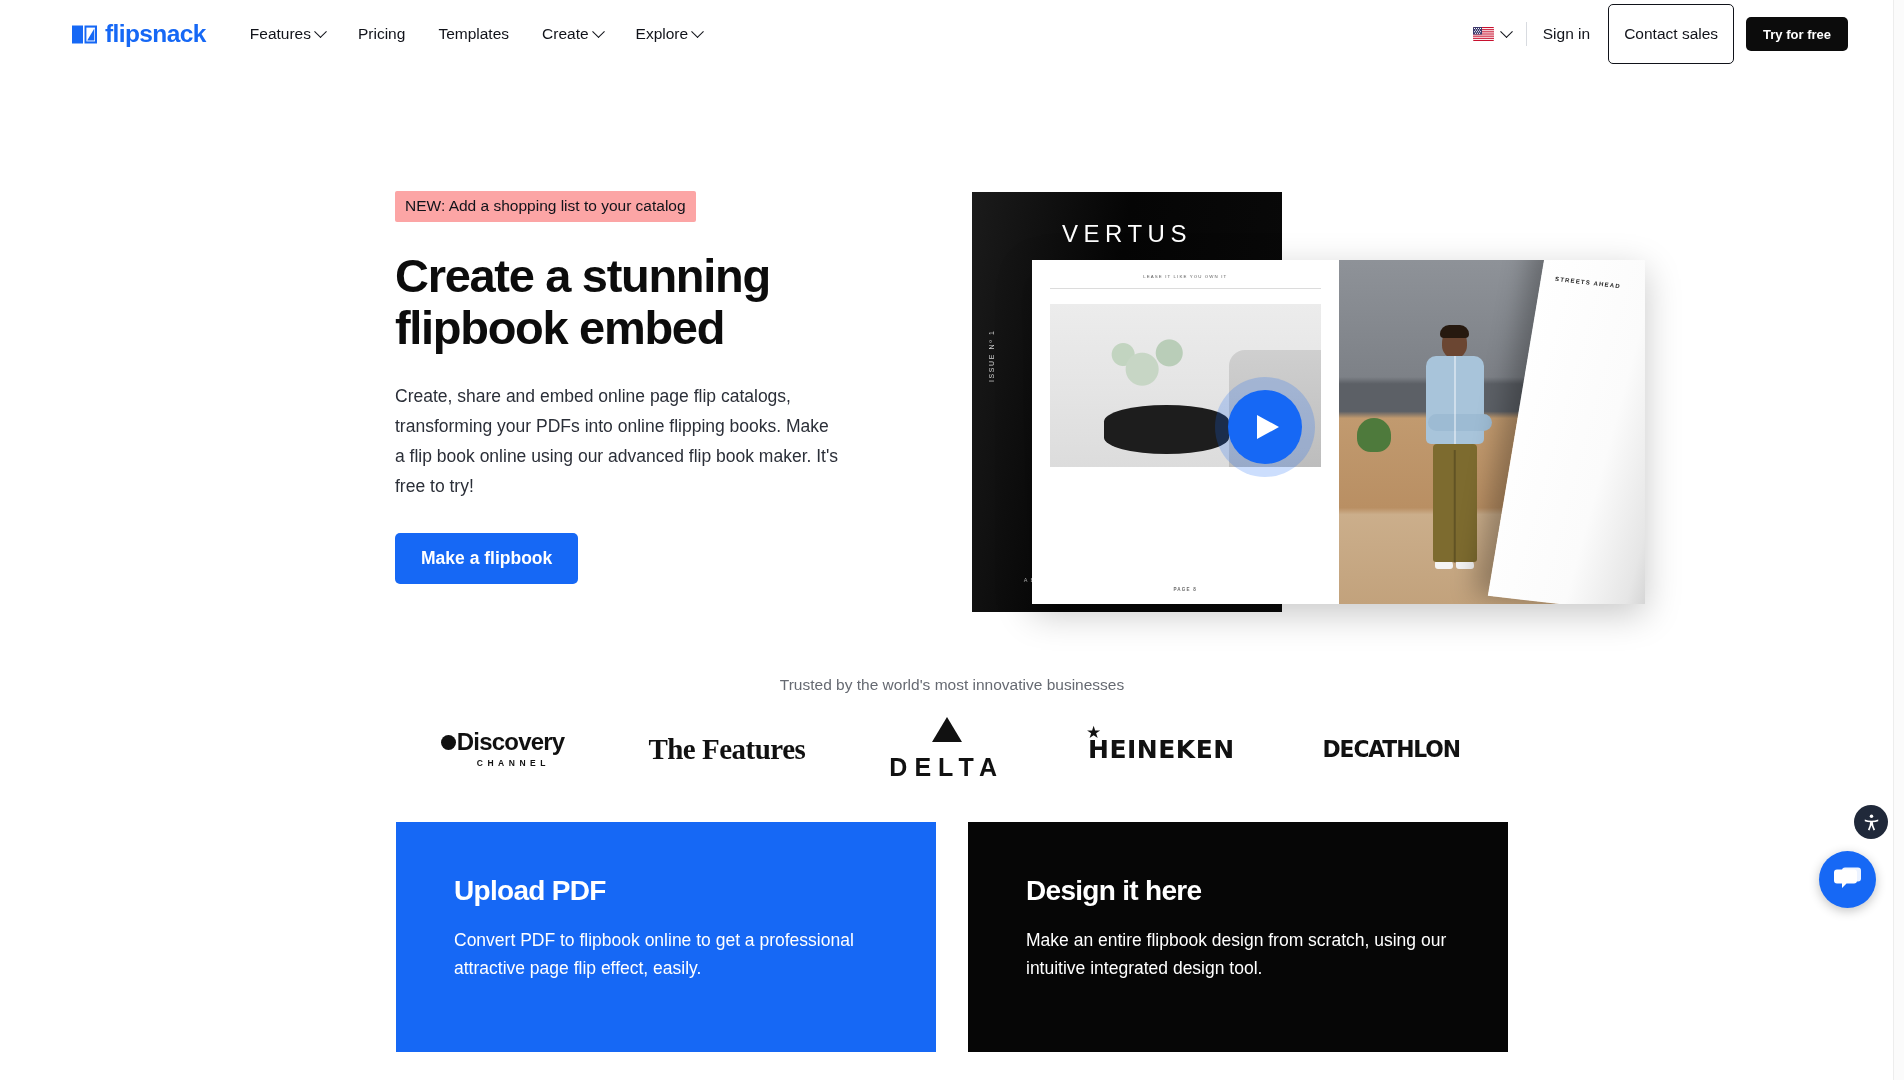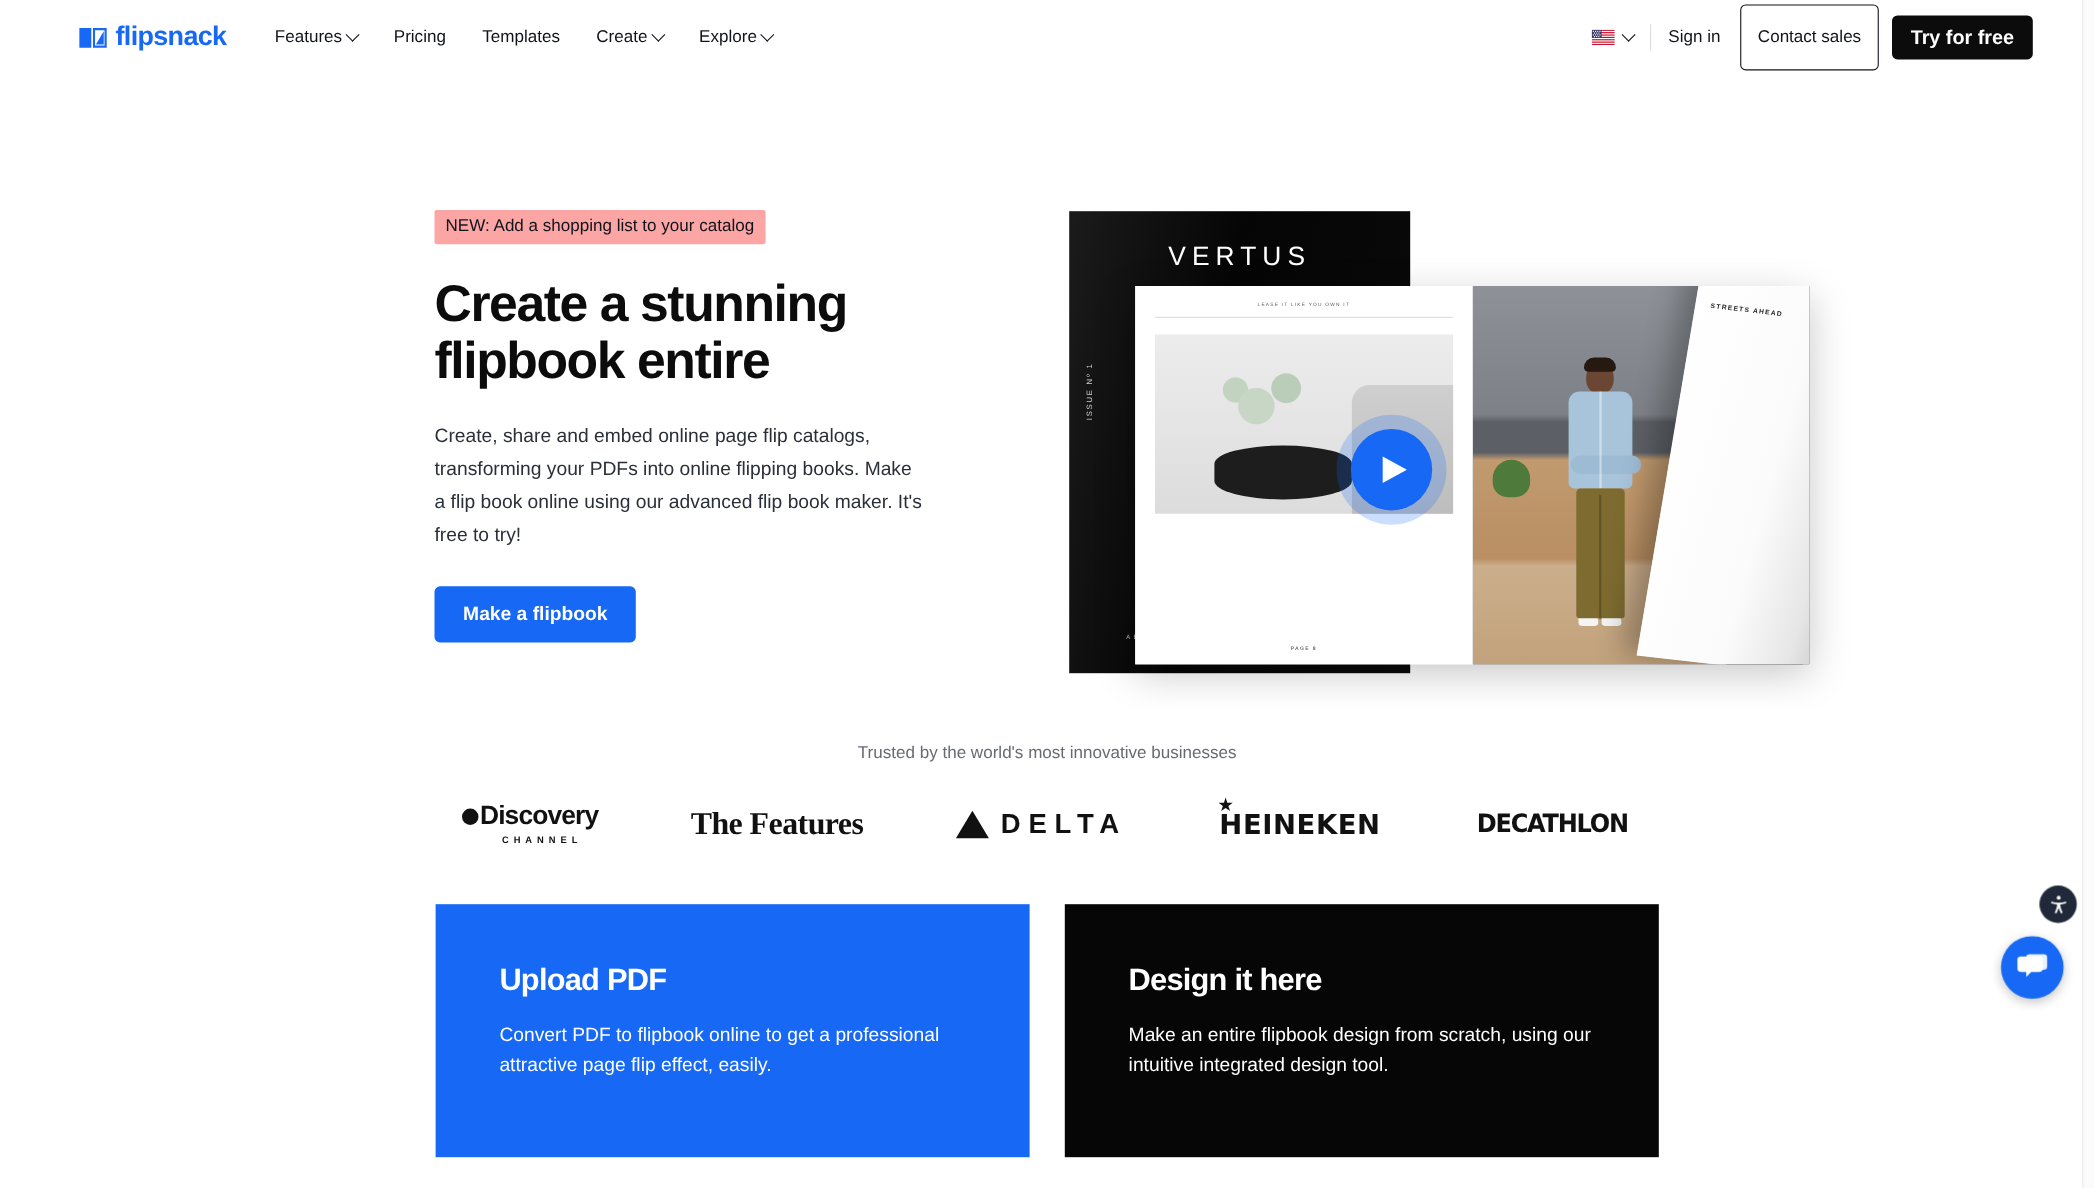--- a/index.html
+++ b/index.html
@@ -82,21 +82,21 @@
     border: 1.5px solid #11131a;
     border-radius: 5px;
     padding: 20px 15px;
     background: #fff;
     cursor: pointer;
     white-space: nowrap;
     font-family: inherit;
     margin-right: 12px;
   }
   .btn-dark {
-    font-size: 18px;
+    font-size: 13px;
     font-weight: 700;
     color: #ffffff;
     background: #0c0c0c;
     border: none;
     border-radius: 5px;
     padding: 9.5px 17px;
     cursor: pointer;
     white-space: nowrap;
     font-family: inherit;
   }
@@ -327,21 +327,21 @@
     gap: 84px;
     margin-top: 28px;
     height: 54px;
   }
   .brand { color: #111; display: flex; align-items: center; }
   .b-discovery { flex-direction: column; align-items: flex-start; }
   .b-discovery .d1 { font-size: 24px; font-weight: 700; letter-spacing: -.8px; line-height: 1; display:flex; align-items:center; }
   .b-discovery .dot { width: 15px; height: 15px; border-radius: 50%; background:#111; display:inline-block; margin-right: 1px; }
   .b-discovery .d2 { font-size: 8.5px; letter-spacing: 4.5px; font-weight: 700; margin: 4px 0 0 36px; }
   .b-telegraph { font-family: "Liberation Serif", serif; font-size: 29px; font-weight: 700; letter-spacing: -.5px; }
-  .b-delta { gap: 11px; }
+  .b-delta { gap: 11px; flex-direction: column; }
   .b-delta .tri { width: 0; height: 0; border-left: 15px solid transparent; border-right: 15px solid transparent; border-bottom: 25px solid #111; }
   .b-delta .txt { font-size: 25px; font-weight: 600; letter-spacing: 7px; }
   .b-heineken { position: relative; font-size: 25px; font-weight: 800; letter-spacing: .5px; font-family: "DejaVu Sans", sans-serif; }
   .b-heineken .star { position: absolute; left: -2px; top: -13px; font-size: 17px; }
   .b-decathlon { font-size: 23px; font-weight: 800; letter-spacing: -1.2px; font-family:"DejaVu Sans", sans-serif; transform: scaleX(.95); }
 
   
   .cards {
     display: flex;
     gap: 32px;
@@ -451,21 +451,21 @@
     <button class="btn-outline">Contact sales</button>
     <button class="btn-dark">Try for free</button>
   </div>
 </header>
 
 <section class="hero">
   <div class="hero-copy">
     <span class="badge">NEW: Add a shopping list to your catalog</span>
     <h1 class="hero-h1">
       <span>Create a stunning</span><br>
-      <span>flipbook entire</span>
+      <span>flipbook embed</span>
     </h1>
     <p class="hero-p">Create, share and embed online page flip catalogs, transforming your PDFs into online flipping books. Make a flip book online using our advanced flip book maker. It's free to try!</p>
     <button class="btn-primary">Make a flipbook</button>
   </div>
 
   <div class="hero-visual">
     <div class="mag-cover">
       <div class="vertus">VERTUS</div>
       <div class="issue">ISSUE Nº 1</div>
       <div class="cover-foot">

